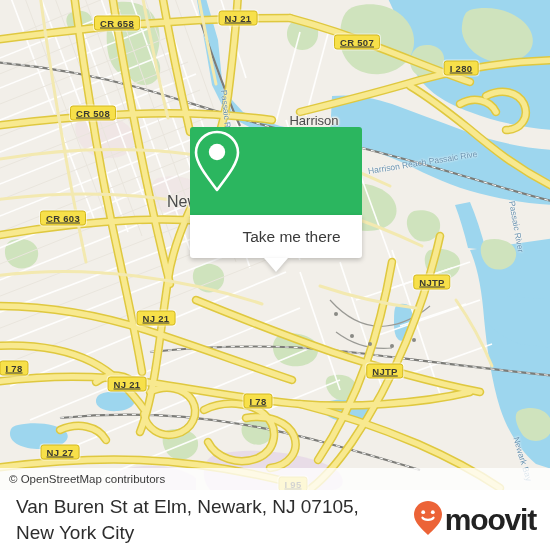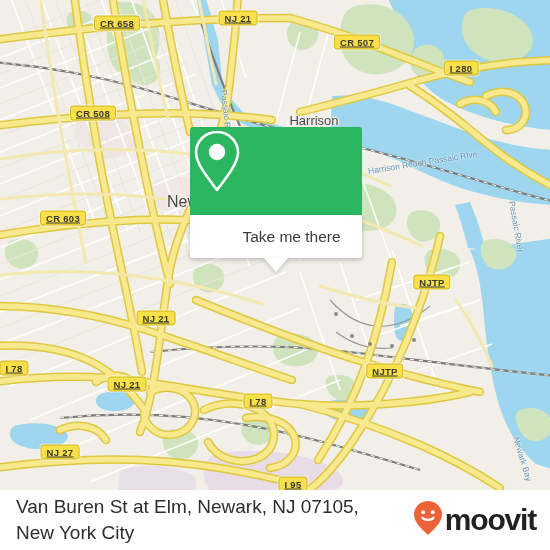--- a/index.html
+++ b/index.html
@@ -380,20 +380,23 @@
             <circle cx="27" cy="25" r="8.2" fill="#ffffff"></circle>
           </svg>
         </span>
       </div>
       <div class="callout-body">
         <span>Take me there</span>
       </div>
       <div class="callout-tail"></div>
     </div>
 
+    <div class="attrib">
+      <span>© OpenStreetMap contributors</span>
+    </div>
   </div>
 
   <div class="footer">
     <div class="footer-title">Van Buren St at Elm, Newark, NJ 07105, New York City</div>
     <div class="brand">
       <span>
         <svg width="30" height="36" viewBox="0 0 30 36">
           <path d="M15 1 C7.3 1 1 7.1 1 14.6 C1 22.5 9 29.5 15 35 C21 29.5 29 22.5 29 14.6 C29 7.1 22.7 1 15 1 Z" fill="#ec6337"></path>
           <circle cx="10.2" cy="12.2" r="1.9" fill="#ffffff"></circle>
           <circle cx="19.8" cy="12.2" r="1.9" fill="#ffffff"></circle>

